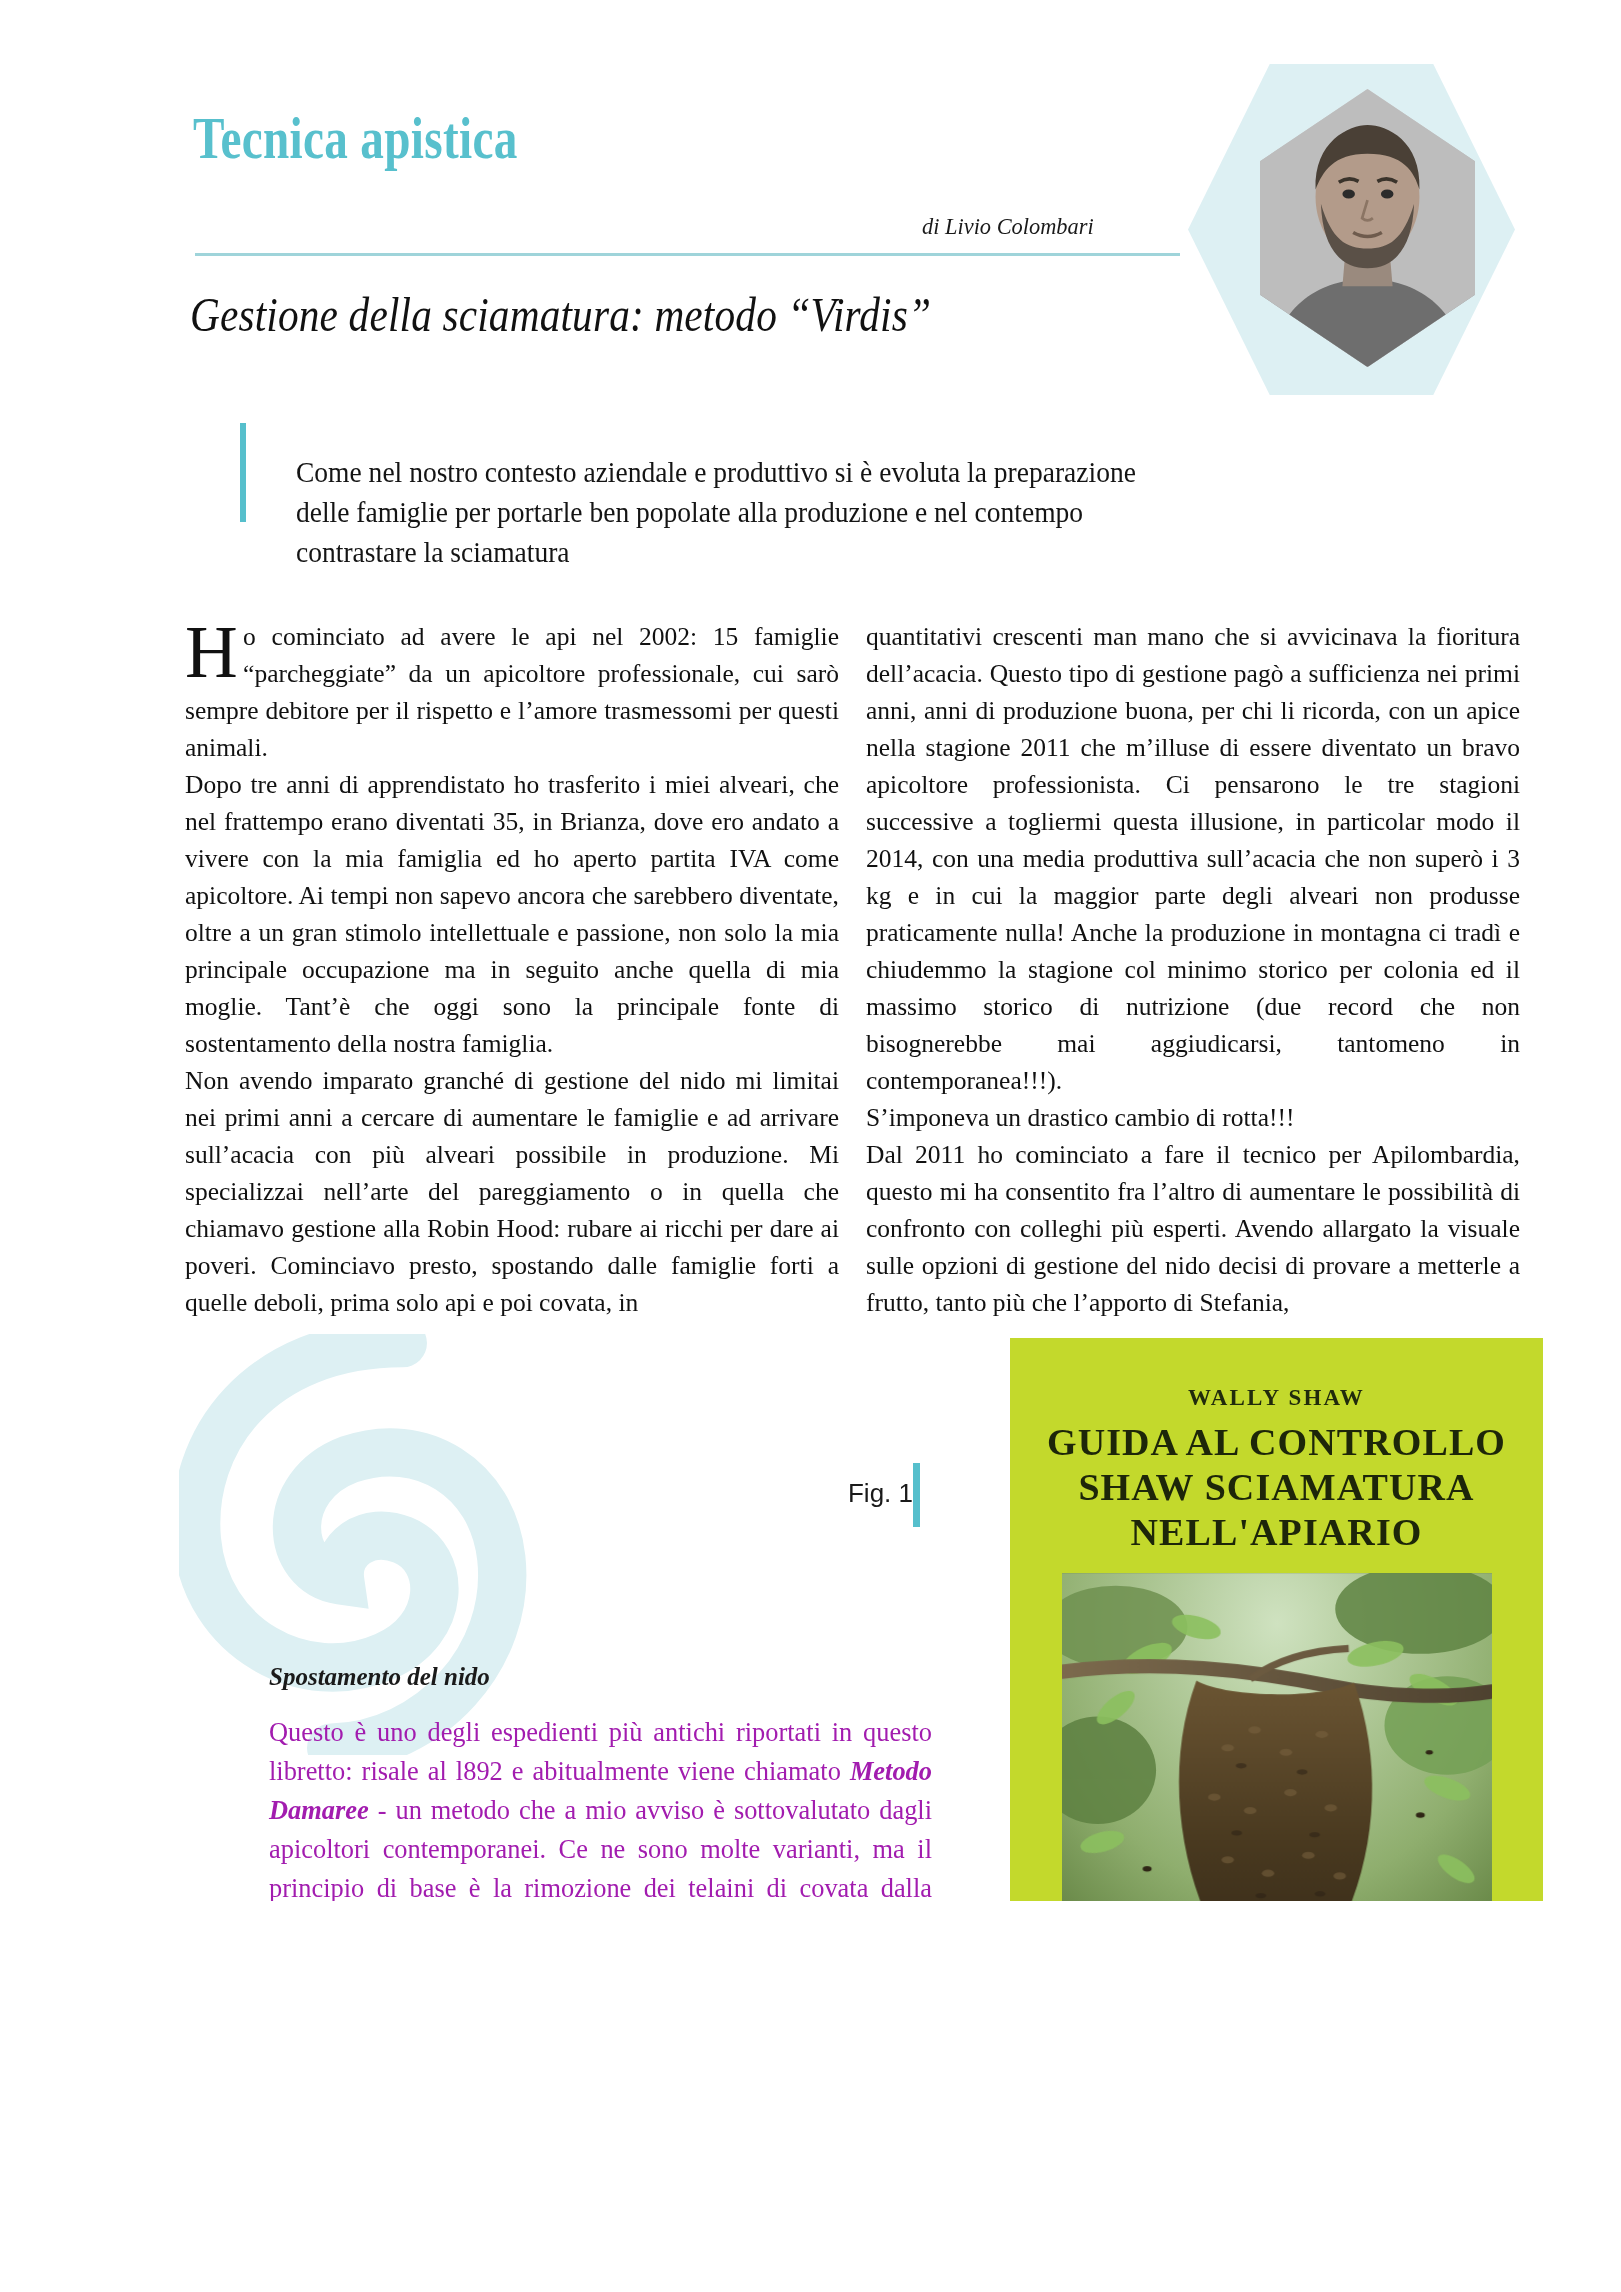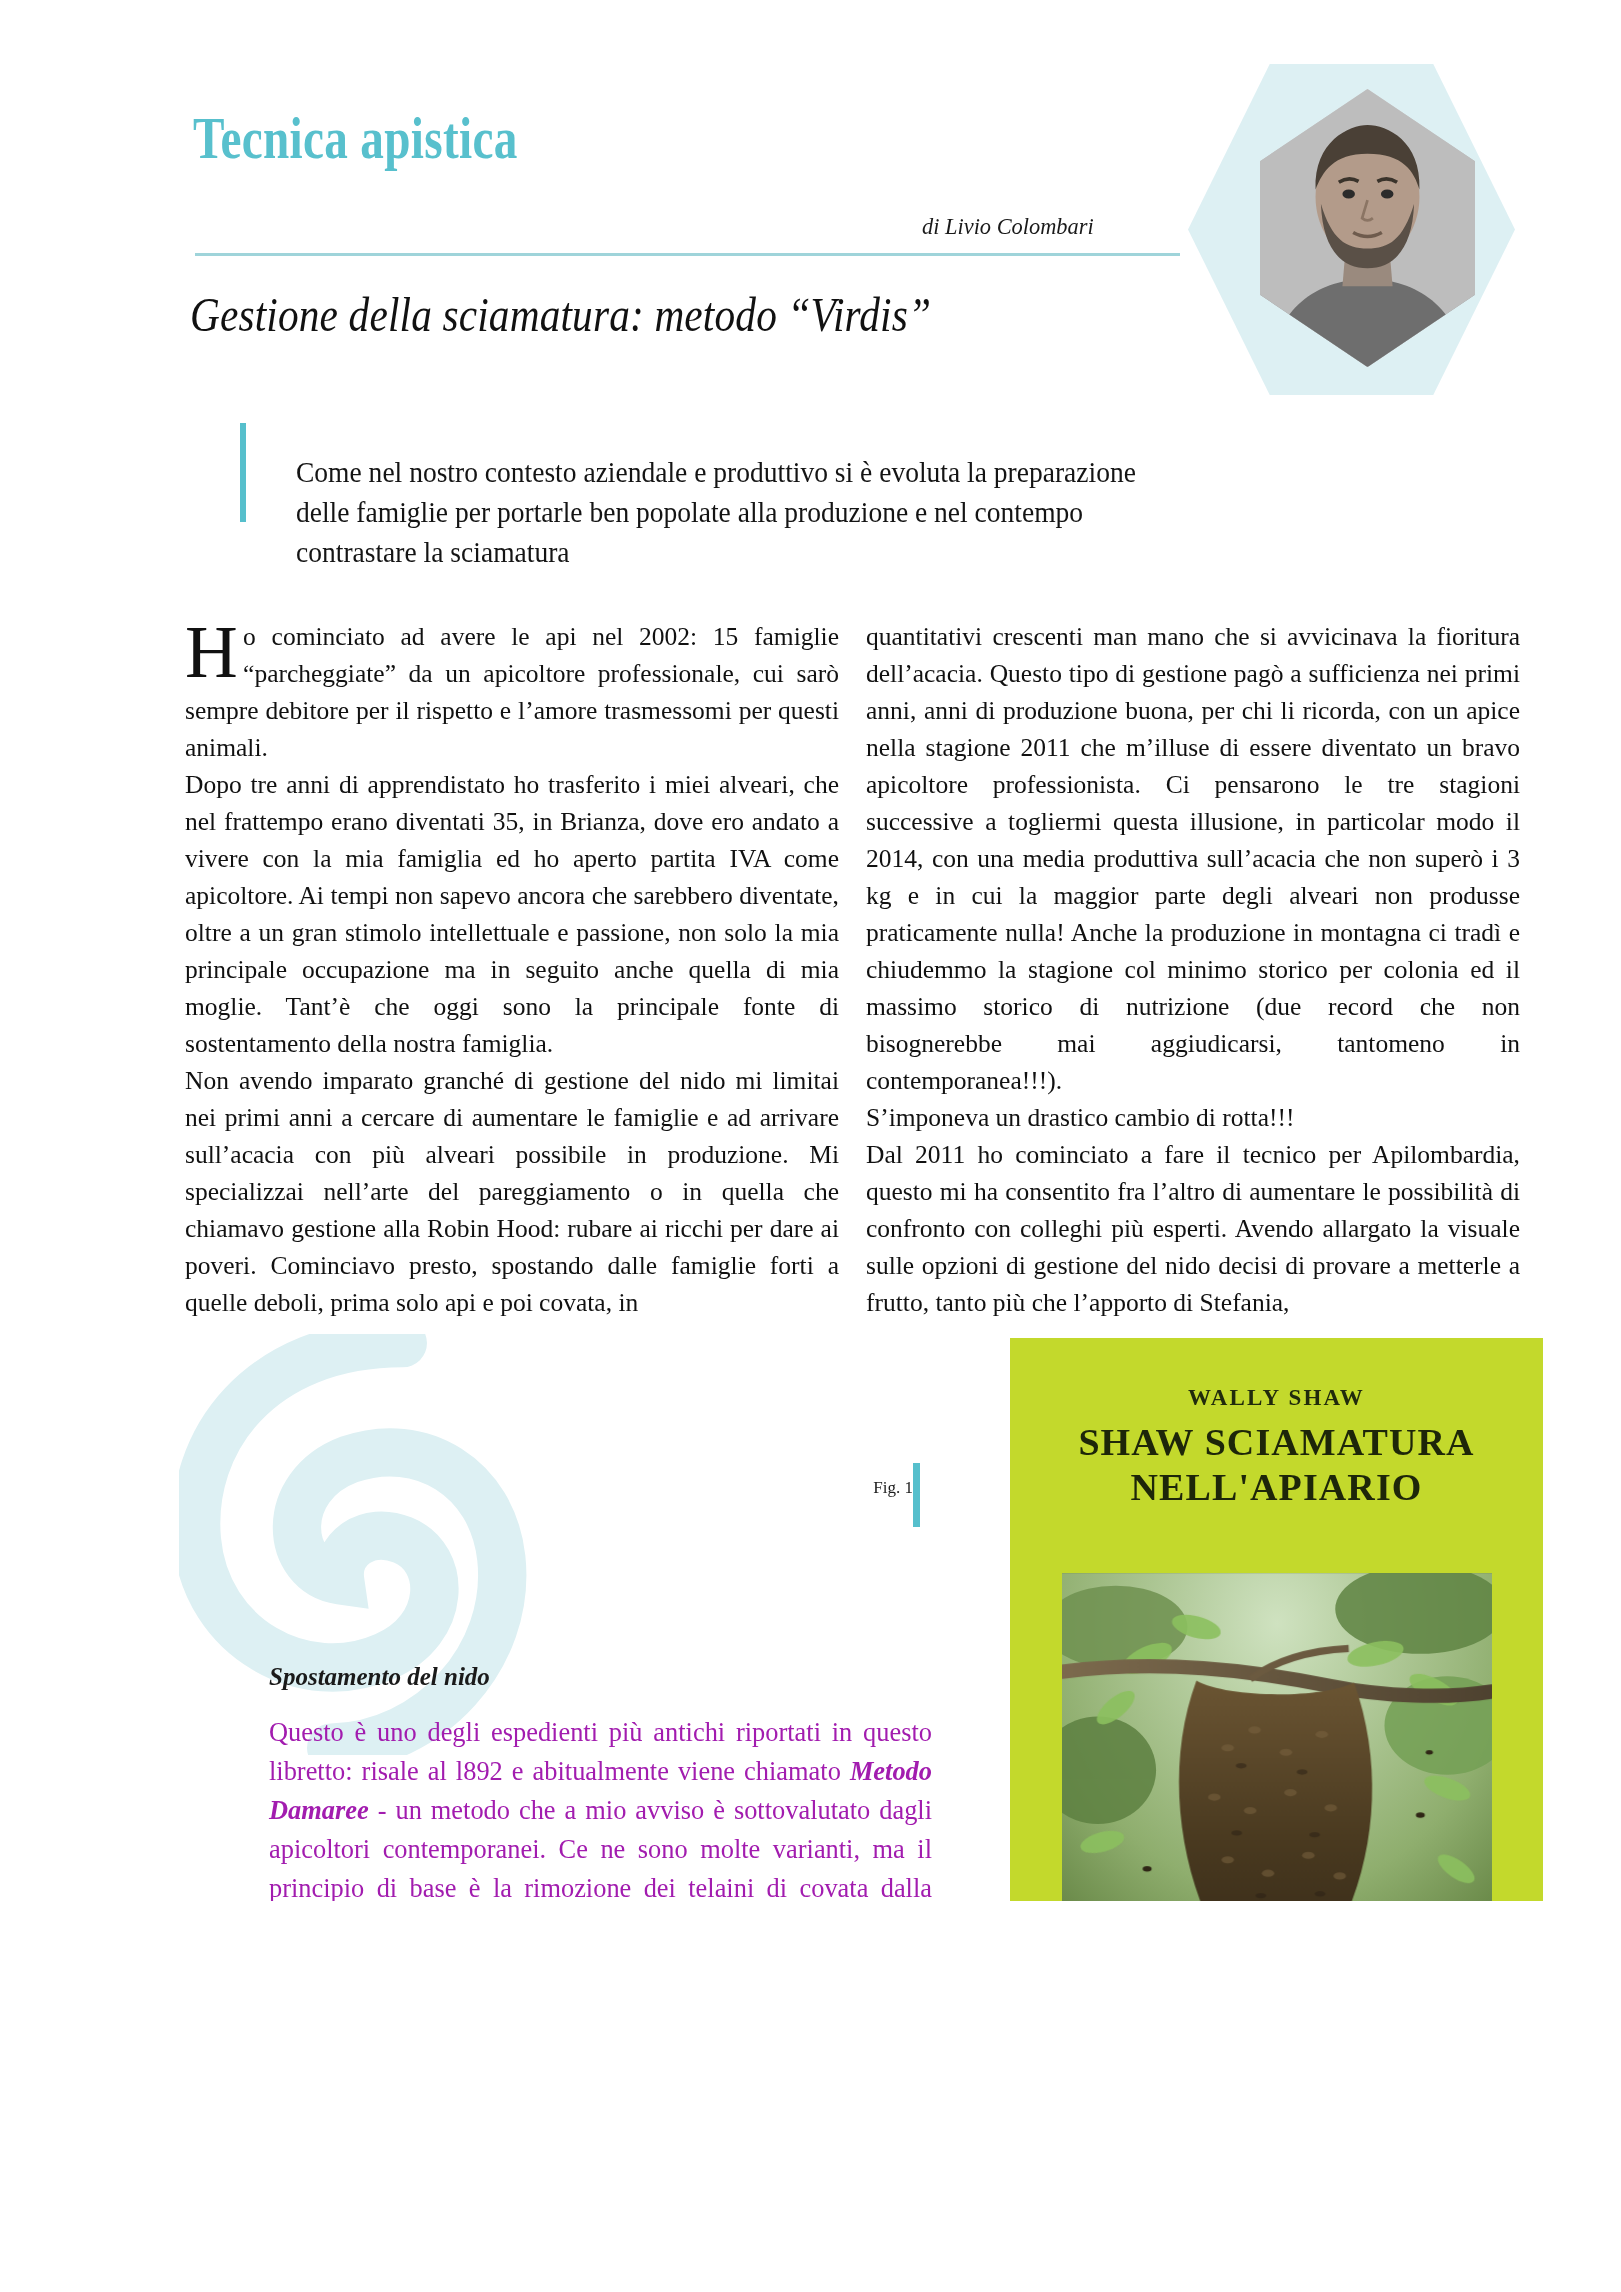--- a/index.html
+++ b/index.html
@@ -143,22 +143,22 @@
     font-weight: normal;
   }
 
   
   .fig-label {
     position: absolute;
     left: 788px;
     top: 1478px;
     width: 125px;
     text-align: right;
-    font-family: Liberation Serif, serif;
-    font-size: 17px;
+    font-family: Liberation Sans, sans-serif;
+    font-size: 26px;
     color: #1a1a1a;
   }
   .fig-bar {
     position: absolute;
     left: 913px;
     top: 1463px;
     width: 7.2px;
     height: 64px;
     background: #56bfcc;
   }
@@ -356,20 +356,21 @@
 
   <div class="caption-box">
     <div class="caption-title">Spostamento del nido</div>
     <div class="caption-body"><span>Questo è uno degli espedienti più antichi riportati in questo libretto: risale al l892 e abitualmente viene chiamato </span><b>Metodo Damaree</b><span> - un metodo che a mio avviso è sottovalutato dagli apicoltori contemporanei. Ce ne sono molte varianti, ma il principio di base è la rimozione dei telaini di covata dalla parte inferiore del nido e la loro ricollocazione in una nuova cassetta nella parte più alta dell'arnia</span></div>
     <div class="caption-source">Tratto dal libro “Guida al controllo della sciamatura di W. Shaw”</div>
   </div>
 
   <div class="book">
     <div class="book-author">WALLY SHAW</div>
     <div class="book-title">
+      <div>GUIDA AL CONTROLLO</div>
       <div>SHAW SCIAMATURA</div>
       <div>NELL'APIARIO</div>
     </div>
 
     <div class="book-photo">
       <svg width="430" height="502" viewBox="0 0 480 560" xmlns="http://www.w3.org/2000/svg">
         <defs>
           <radialGradient id="skyG" cx="50%" cy="10%" r="90%">
             <stop offset="0%" stop-color="#cfe2c0"></stop>
             <stop offset="60%" stop-color="#8fae6e"></stop>

